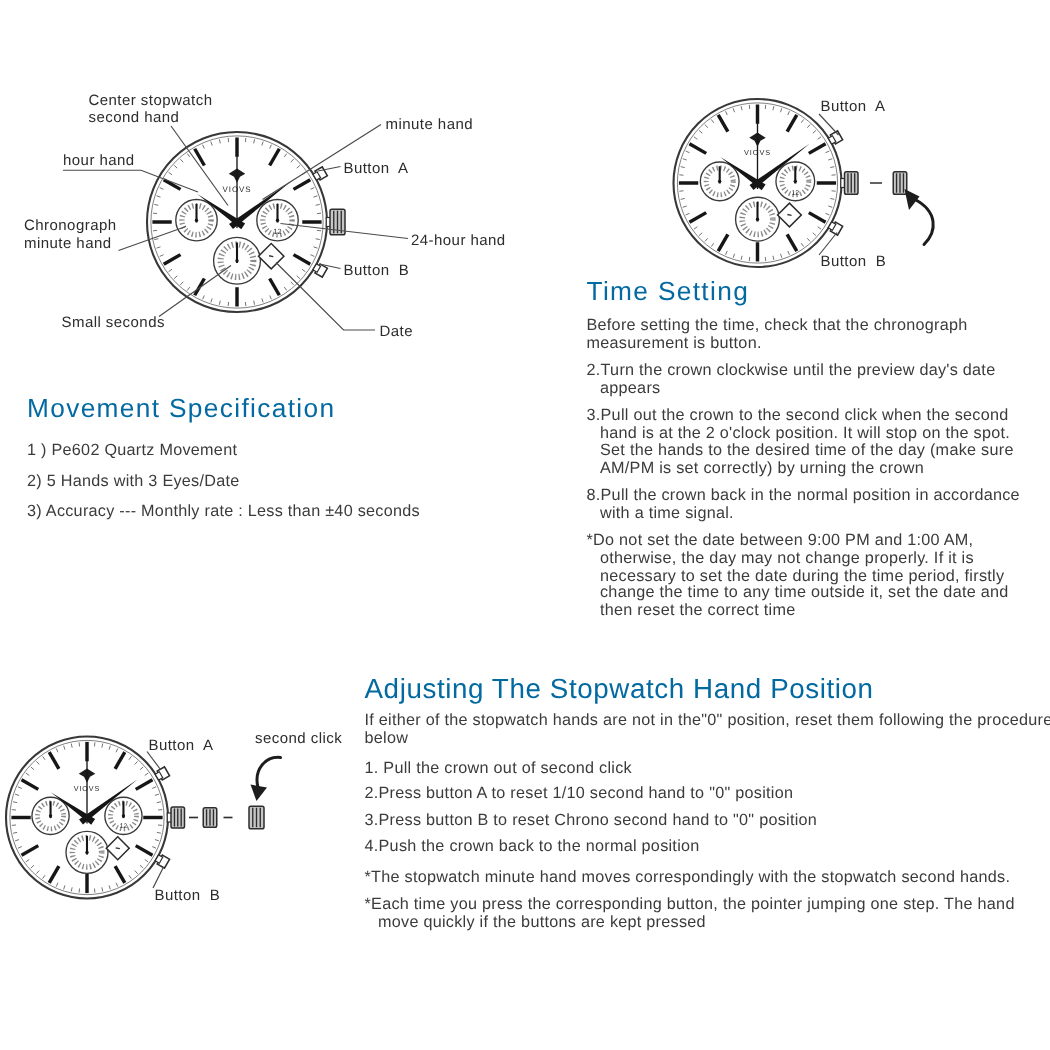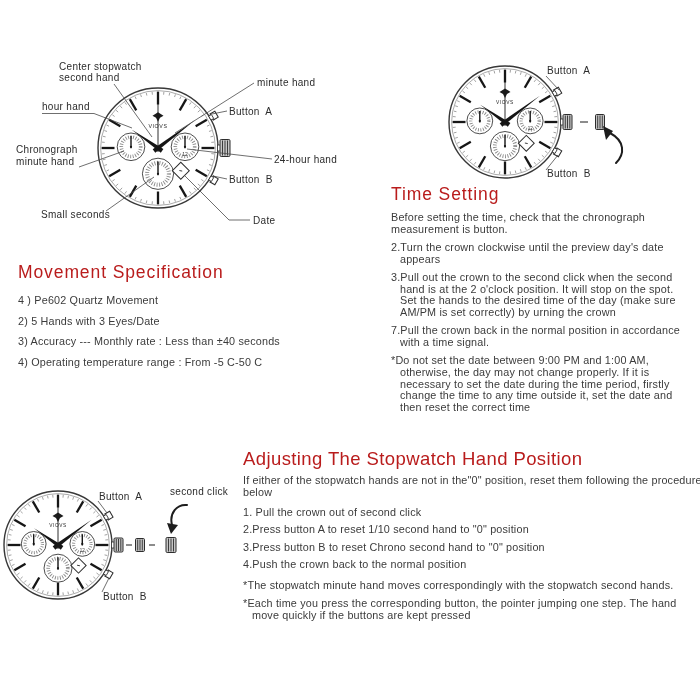--- a/index.html
+++ b/index.html
@@ -3,21 +3,21 @@
 <meta charset="utf-8">
 <style>
   html,body{margin:0;padding:0}
   body{
     width:700px;height:700px;position:relative;overflow:hidden;
     background:#ffffff;color:#3b3b3b;
     font-family:"Liberation Sans","DejaVu Sans",sans-serif;
   }
   .abs{position:absolute}
   h2{
-    font-size:17.5px;font-weight:400;letter-spacing:.9px;color:#b91c1c;
+    font-size:17.5px;font-weight:400;letter-spacing:.9px;color:#0369a1;
     margin:0 0 8px 0;line-height:1.15;
   }
   .adj h2{font-size:18.5px;letter-spacing:.4px;margin-bottom:6px}
   .txt{font-size:10.8px;line-height:11.7px;letter-spacing:.18px;color:#3b3b3b}
   .para{margin:0 0 6.5px 0}
   .hang{padding-left:9px;text-indent:-9px}
   .mline{font-size:10.8px;line-height:20.5px;letter-spacing:.18px;white-space:nowrap}
   .mindent{padding-left:11px}
   .astep{margin:0 0 5.6px 0;padding-left:9px;text-indent:-9px}
   .note1{margin-top:9px}
@@ -297,30 +297,29 @@
   </g>
   <text x="547" y="74">Button  A</text>
   <text x="547" y="177">Button  B</text>
 </svg>
 
 <section class="abs txt" style="left:391px;top:184px;width:296px">
   <h2>Time Setting</h2>
   <p class="para">Before setting the time, check that the chronograph measurement is button.</p>
   <p class="para hang">2.Turn the crown clockwise until the preview day's date appears</p>
   <p class="para hang">3.Pull out the crown to the second click when the second hand is at the 2 o'clock position. It will stop on the spot. Set the hands to the desired time of the day (make sure AM/PM is set correctly) by urning the crown</p>
-  <p class="para hang">7.Pull the crown back in the normal position in accordance with a time signal.</p>
+  <p class="para hang">8.Pull the crown back in the normal position in accordance with a time signal.</p>
   <p class="para hang">*Do not set the date between 9:00 PM and 1:00 AM, otherwise, the day may not change properly. If it is necessary to set the date during the time period, firstly change the time to any time outside it, set the date and then reset the correct time</p>
 </section>
 
 <section class="abs" style="left:18px;top:262px;width:335px">
   <h2>Movement Specification</h2>
-  <div class="mline">4 ) Pe602 Quartz Movement</div>
+  <div class="mline">1 ) Pe602 Quartz Movement</div>
   <div class="mline">2) 5 Hands with 3 Eyes/Date</div>
   <div class="mline">3) Accuracy --- Monthly rate : Less than  ±40 seconds</div>
-  <div class="mline">4) Operating temperature range : From -5  C-50  C</div>
 </section>
 
 <section class="abs txt adj" style="left:243px;top:448px;width:460px">
   <h2>Adjusting The Stopwatch Hand Position</h2>
   <p class="para" style="line-height:11.9px">If either of the stopwatch hands are not in the"0" position, reset them following the procedure below</p>
   <div style="margin-top:8px">
     <p class="astep">1. Pull the crown out of second click</p>
     <p class="astep">2.Press button A to reset 1/10 second hand to "0" position</p>
     <p class="astep">3.Press button B to reset Chrono second hand to "0" position</p>
     <p class="astep">4.Push the crown back to the normal position</p>

